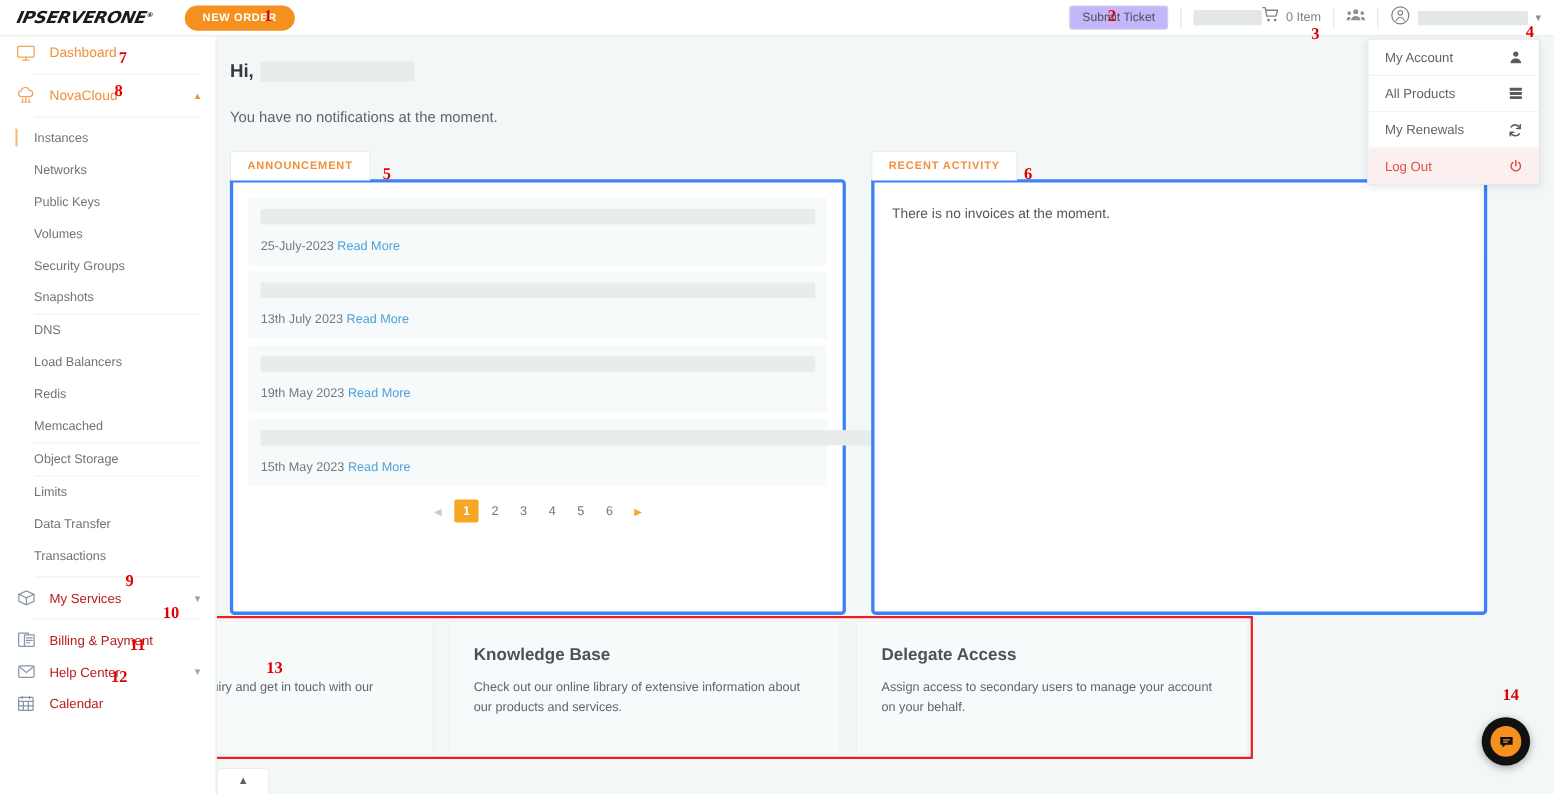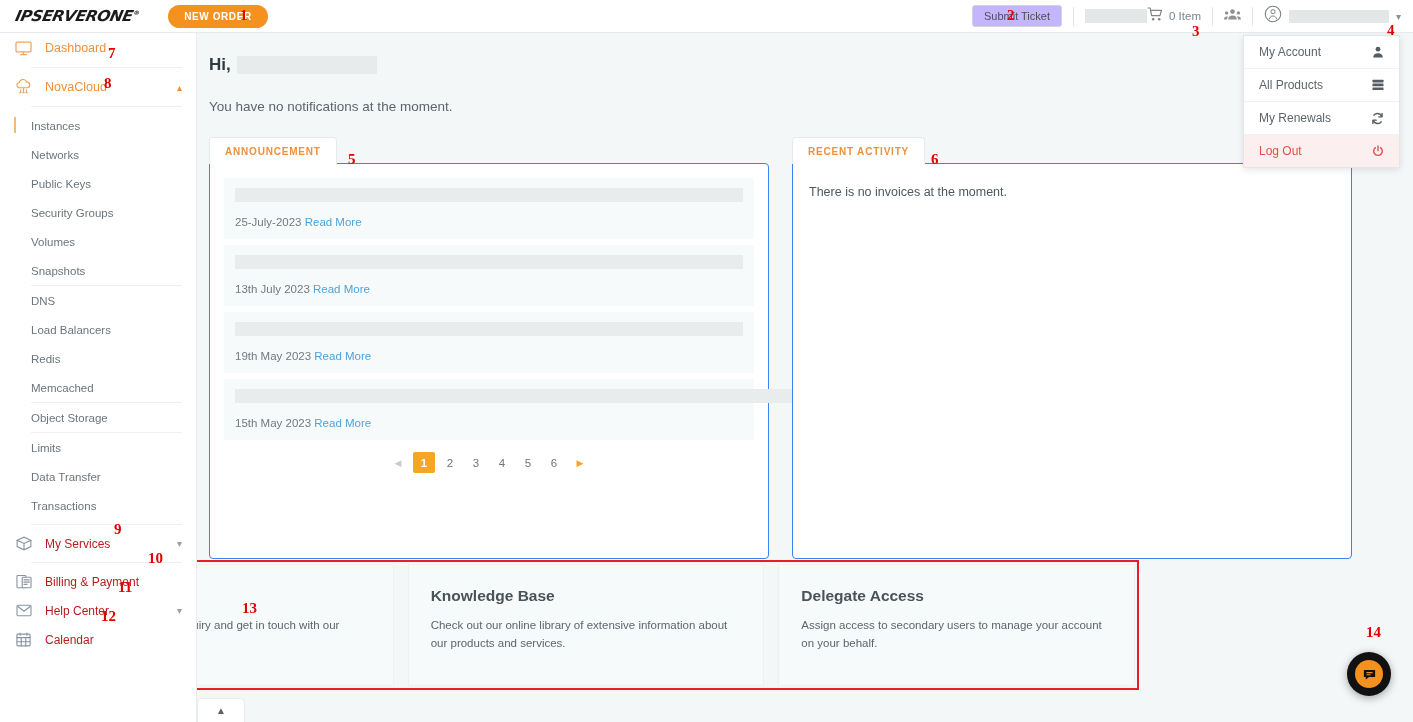--- a/index.html
+++ b/index.html
@@ -166,21 +166,21 @@
     border: 1px solid #e6eaea; border-bottom: none;
     border-radius: 4px 4px 0 0;
     padding: 8px 15px 7px 15px;
     font-size: 10px; font-weight: 700; letter-spacing: .8px;
     color: #f0903a;
     position: relative; z-index: 3;
     cursor: pointer;
   }
   .panel-body {
     background: #fff;
-    border: 1px solid #3b82f6;
+    border: 3px solid #3b82f6;
     border-radius: 0 4px 4px 4px;
     margin-top: -1px;
     padding: 14px 14px 12px 14px;
     min-height: 396px;
   }
   .ann-item {
     background: #f7fafa;
     padding: 10px 11px 11px 11px;
     margin-bottom: 6px;
   }
@@ -350,24 +350,24 @@
     <div class="sub-item active">
         <span>Instances</span>
       </div>
     <div class="sub-item">
         <span>Networks</span>
       </div>
     <div class="sub-item">
         <span>Public Keys</span>
       </div>
     <div class="sub-item">
+        <span>Volumes</span>
+      </div>
+    <div class="sub-item">
         <span>Security Groups</span>
-      </div>
-    <div class="sub-item">
-        <span>Volumes</span>
       </div>
     <div class="sub-item">
         <span>Snapshots</span>
       </div>
     <div class="sub-sep"></div>
     <div class="sub-item">
         <span>DNS</span>
       </div>
     <div class="sub-item">
         <span>Load Balancers</span>

